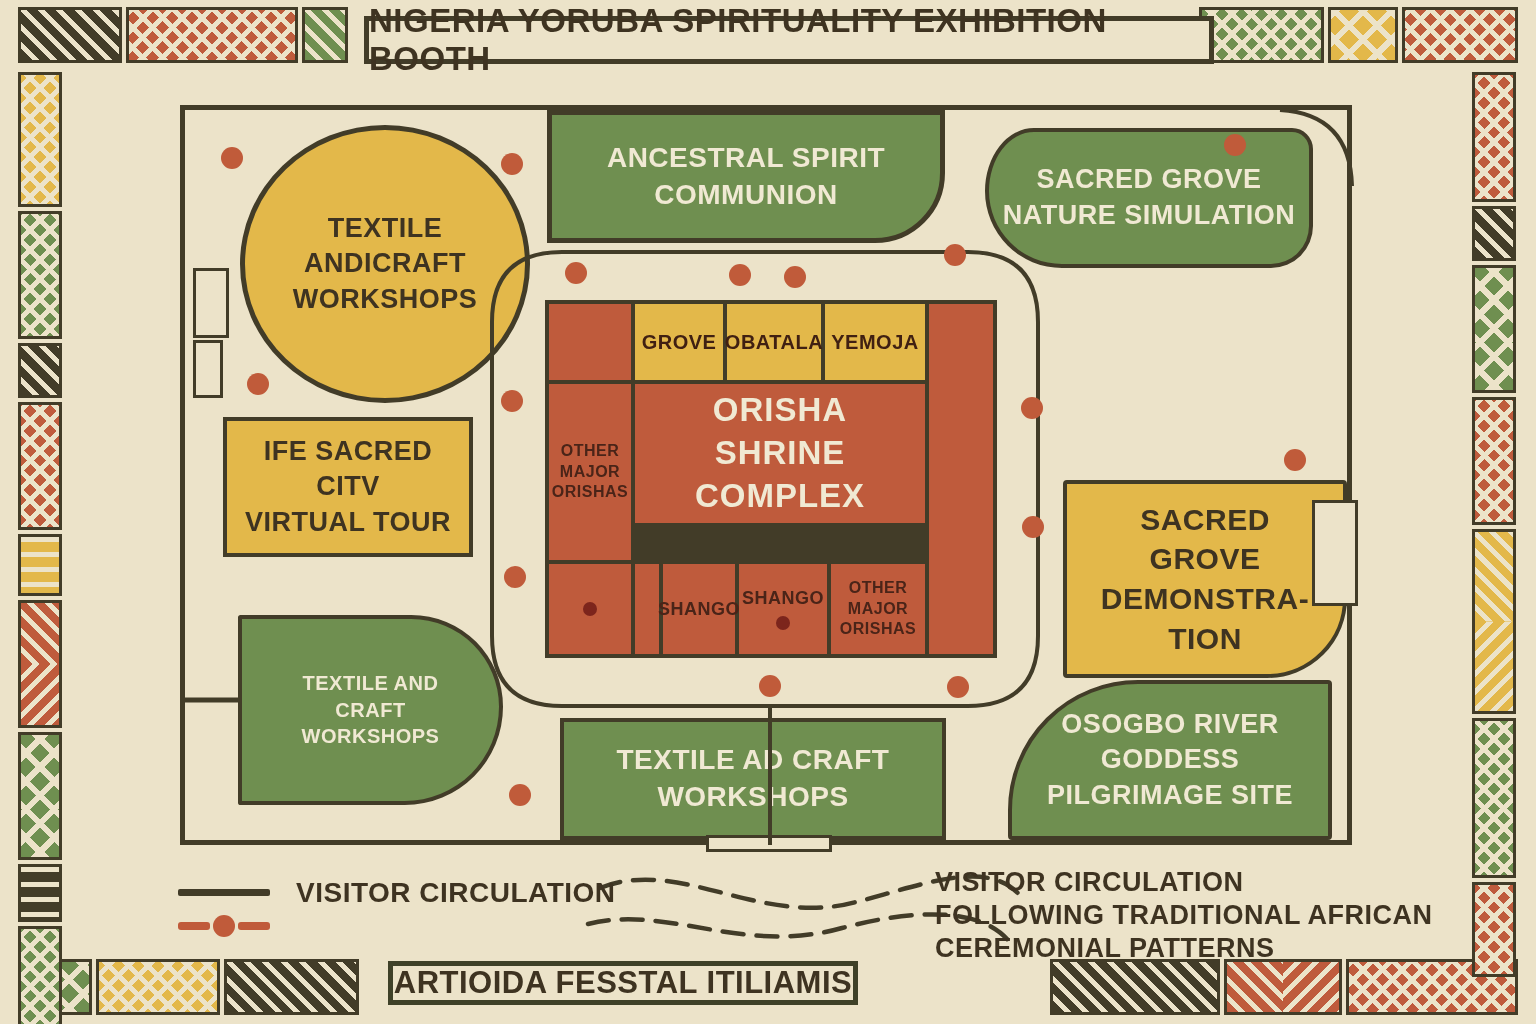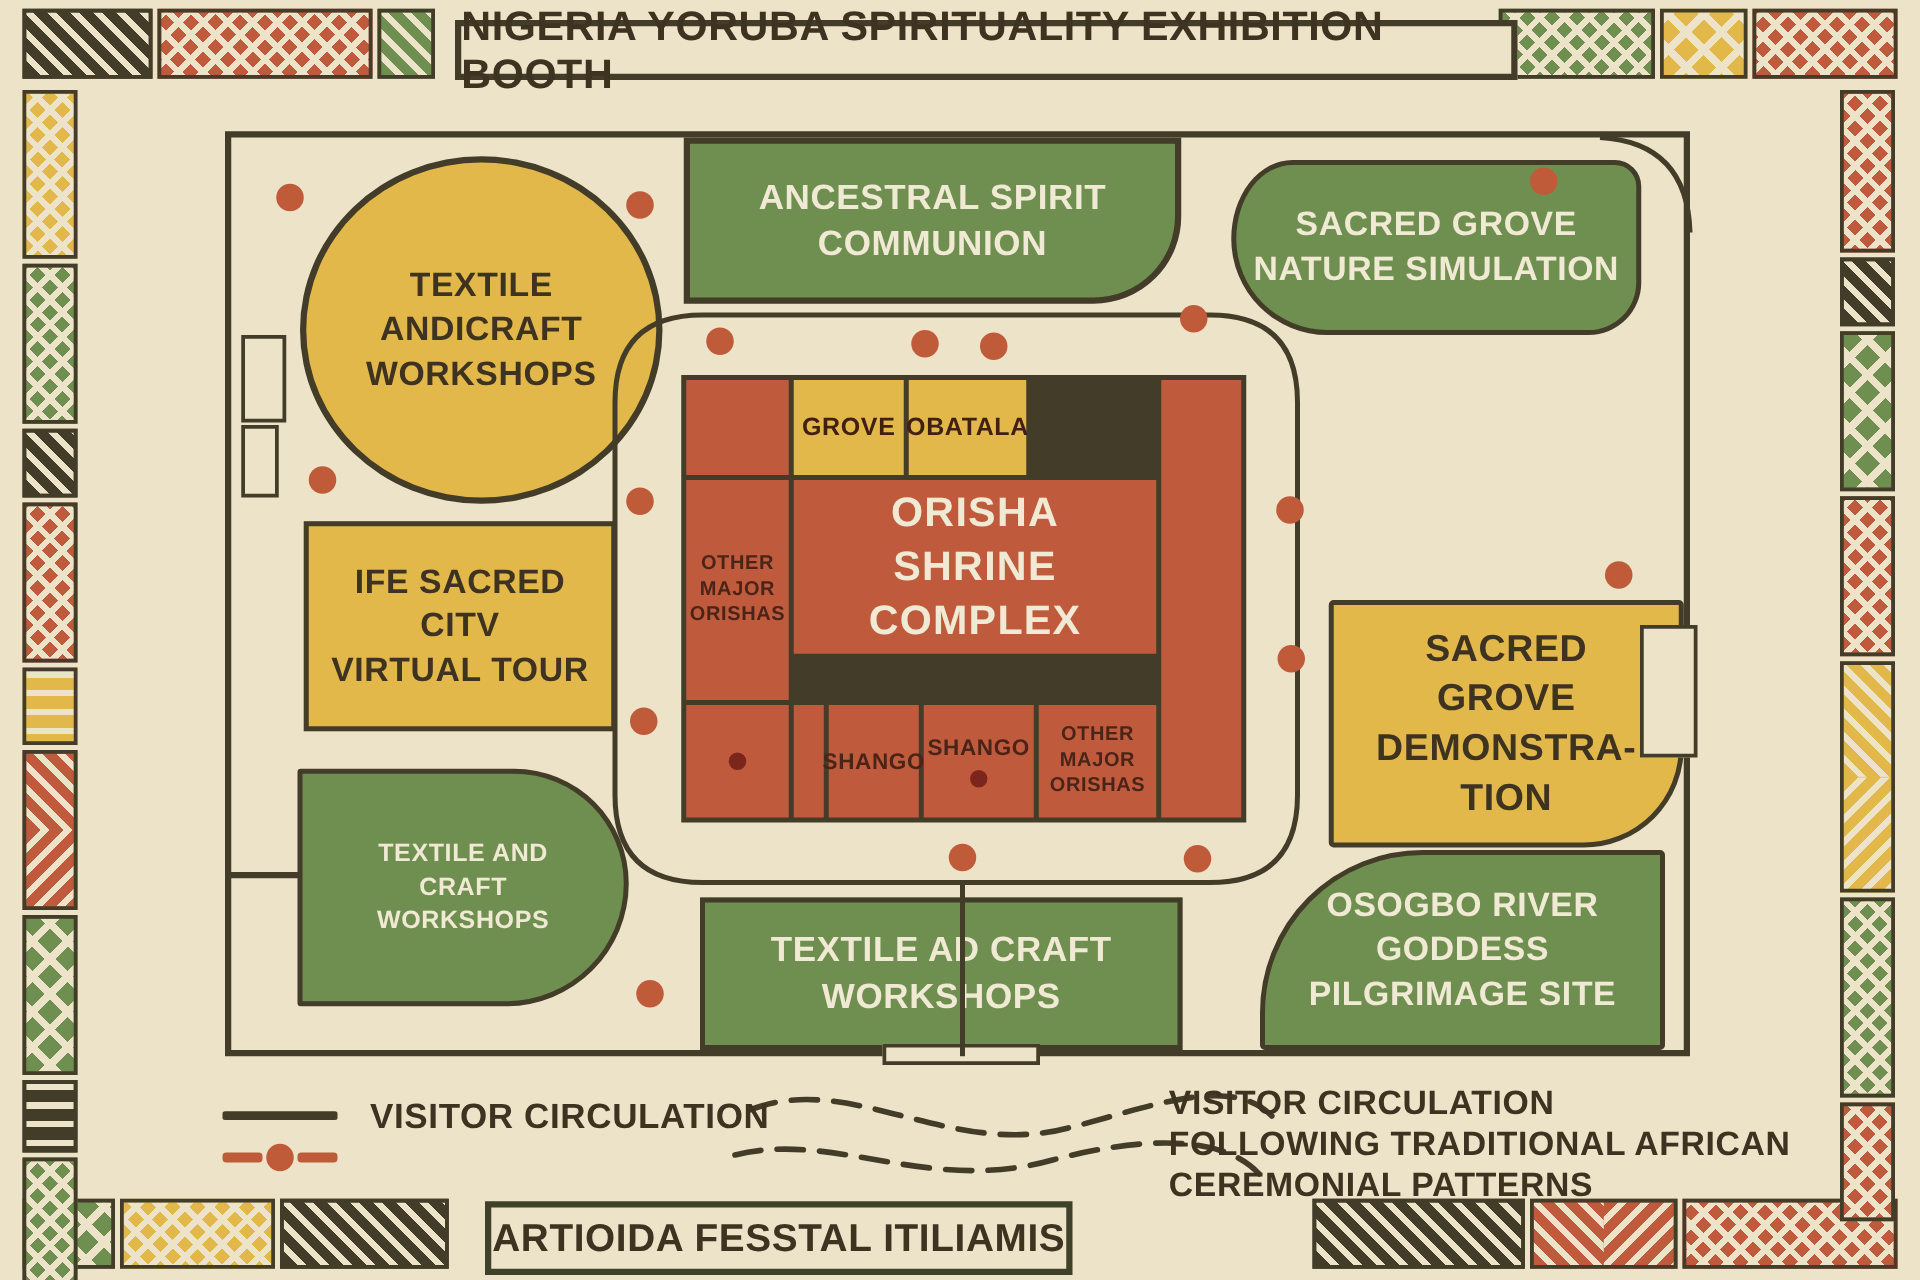--- a/index.html
+++ b/index.html
@@ -38,39 +38,39 @@
       background-size:50% 100%,50% 100%;background-position:left top,right top;
       background-repeat:no-repeat,no-repeat;}
   .strip-left .pat-chevron,.strip-right .pat-chevron{
       background-size:100% 50%,100% 50%;background-position:top,bottom;}
 
   
   .banner{position:absolute;background:var(--cream);border:5px solid var(--dark);
     display:flex;align-items:center;justify-content:center;color:var(--ink);
     font-weight:bold;letter-spacing:.5px;}
   .banner-top{left:364px;top:16px;width:850px;height:48px;font-size:33px;}
-  .banner-bottom{left:388px;top:961px;width:470px;height:59px;font-size:31px;border-color:#3f4128;}
+  .banner-bottom{left:388px;top:961px;width:470px;height:44px;font-size:31px;border-color:#3f4128;}
 
   
   .plan-wall{position:absolute;left:180px;top:105px;width:1172px;height:740px;
     border:5px solid var(--dark);}
   .zone{position:absolute;border:4px solid var(--dark);display:flex;align-items:center;
     justify-content:center;text-align:center;white-space:pre-line;font-weight:bold;
     line-height:1.32;letter-spacing:.5px;}
   .z-yellow{background:var(--yellow);color:var(--ink);}
   .z-green{background:var(--green);color:var(--cream-text);}
   .z-ellipse{left:240px;top:125px;width:290px;height:278px;border-radius:50%;
     font-size:27px;border-width:5px;}
   .z-ancestral{left:547px;top:110px;width:398px;height:133px;font-size:28px;
     border-radius:0 0 70px 0;border-width:5px;}
   .z-grove-sim{left:985px;top:128px;width:328px;height:140px;font-size:27px;
     border-radius:70px 30px 60px 110px / 90px 30px 60px 110px;}
   .z-celebration{left:1062px;top:262px;width:272px;height:188px;font-size:28px;
     border-radius:50px 10px 90px 130px / 60px 10px 110px 100px;}
-  .z-ife{left:223px;top:417px;width:250px;height:168px;font-size:27px;margin-left:20px;}
+  .z-ife{left:223px;top:417px;width:250px;height:140px;font-size:27px;}
   .z-textile-sw{left:238px;top:615px;width:265px;height:190px;font-size:20px;
     border-radius:4px 140px 150px 4px;}
   .z-textile-s{left:560px;top:718px;width:386px;height:122px;font-size:28px;}
   .z-osogbo{left:1008px;top:680px;width:324px;height:160px;font-size:27px;
     border-radius:130px 4px 4px 4px;}
   .z-grove-demo{left:1063px;top:480px;width:284px;height:198px;font-size:30px;
     border-radius:4px 4px 80px 4px;}
 
   
   .shrine{position:absolute;left:545px;top:300px;width:452px;height:358px;
@@ -211,20 +211,23 @@
   </div>
 
   <div class="shrine">
     <div class="sh-cell sh-a"></div>
     <div class="sh-cell sh-oshun">
       <span>GROVE</span>
     </div>
     <div class="sh-cell sh-obatala">
       <span>OBATALA</span>
     </div>
+    <div class="sh-cell sh-yemoja">
+      <span>YEMOJA</span>
+    </div>
     <div class="sh-cell sh-right"></div>
     <div class="sh-cell sh-west">
       <span>OTHER
 MAJOR
 ORISHAS</span>
     </div>
     <div class="sh-cell sh-center">
       <span>ORISHA
 SHRINE
 COMPLEX</span>

